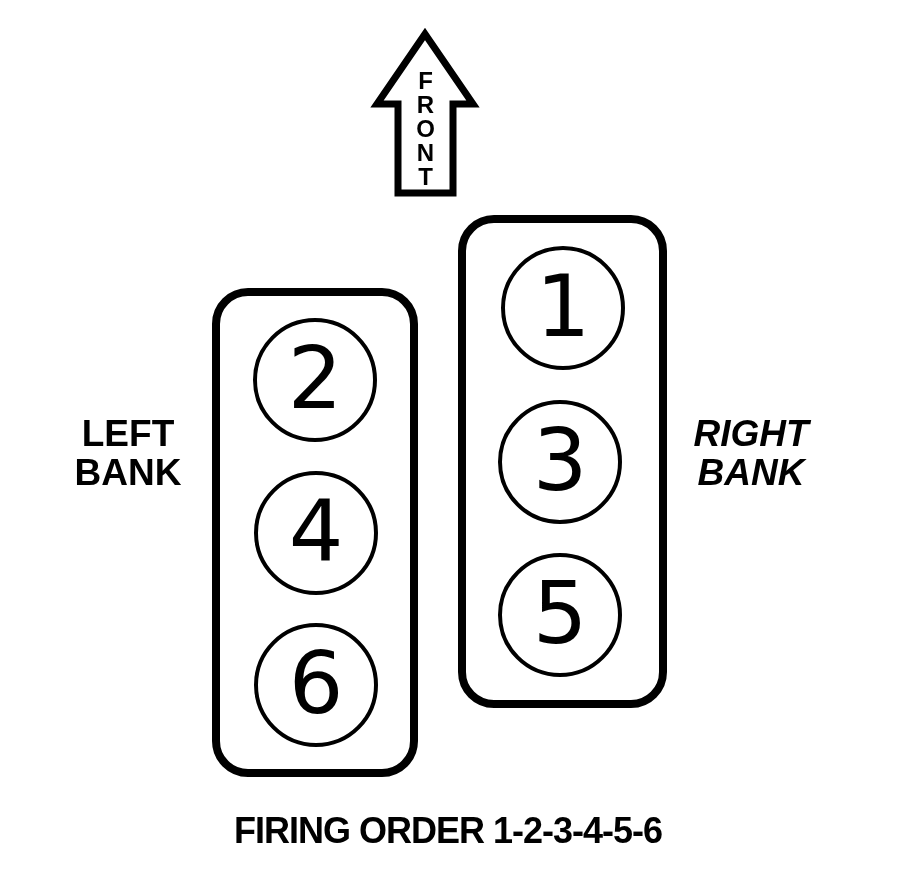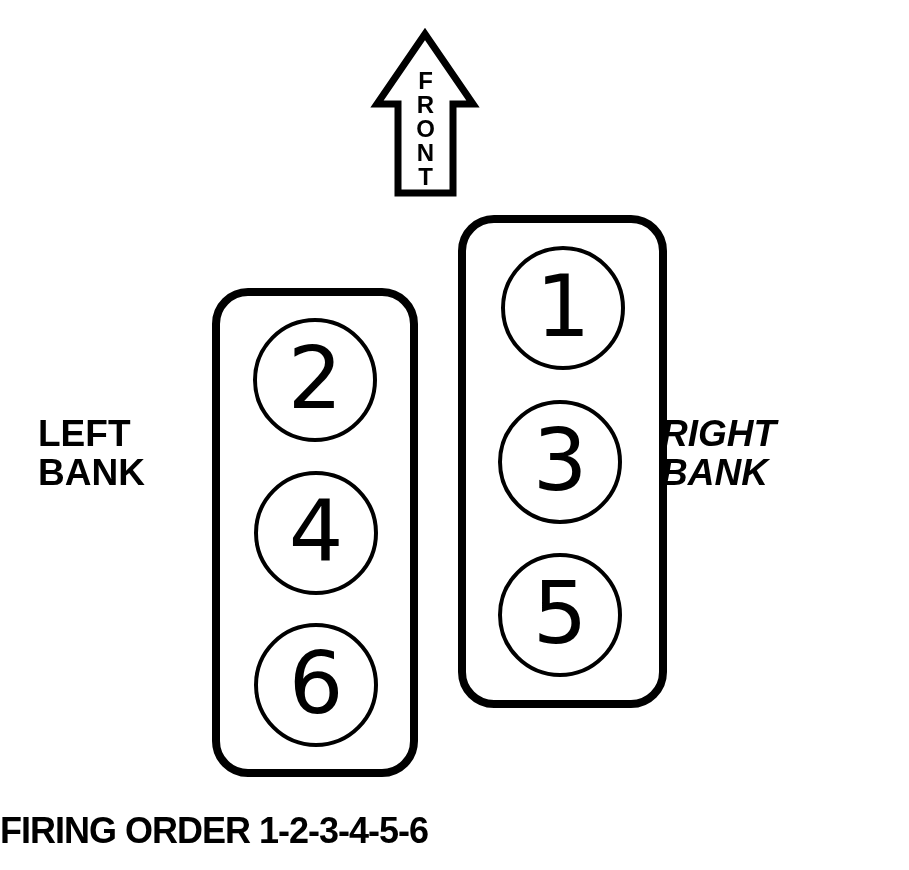--- a/index.html
+++ b/index.html
@@ -73,34 +73,36 @@
   .bank-left  .pos-b { left: 34px; top: 175px; }
   .bank-left  .pos-c { left: 34px; top: 327px; }
   .bank-right .pos-a { left: 35px; top: 23px; }
   .bank-right .pos-b { left: 32px; top: 177px; }
   .bank-right .pos-c { left: 32px; top: 330px; }
   
   .bank-label {
     position: absolute;
     top: 414px;
     width: 180px;
+    text-align: center;
     font-size: 37px;
     font-weight: 700;
     line-height: 39px;
     color: #000000;
     white-space: nowrap;
   }
   .bank-label.left  { left: 38px; }
   .bank-label.right { left: 661px; font-style: italic; }
   
   .caption {
     position: absolute;
     left: 0;
     top: 810px;
     width: 896px;
+    text-align: center;
     font-size: 36px;
     font-weight: 700;
     letter-spacing: -1px;
     color: #000000;
     white-space: nowrap;
   }
 </style>
 </head>
 <body>
 

